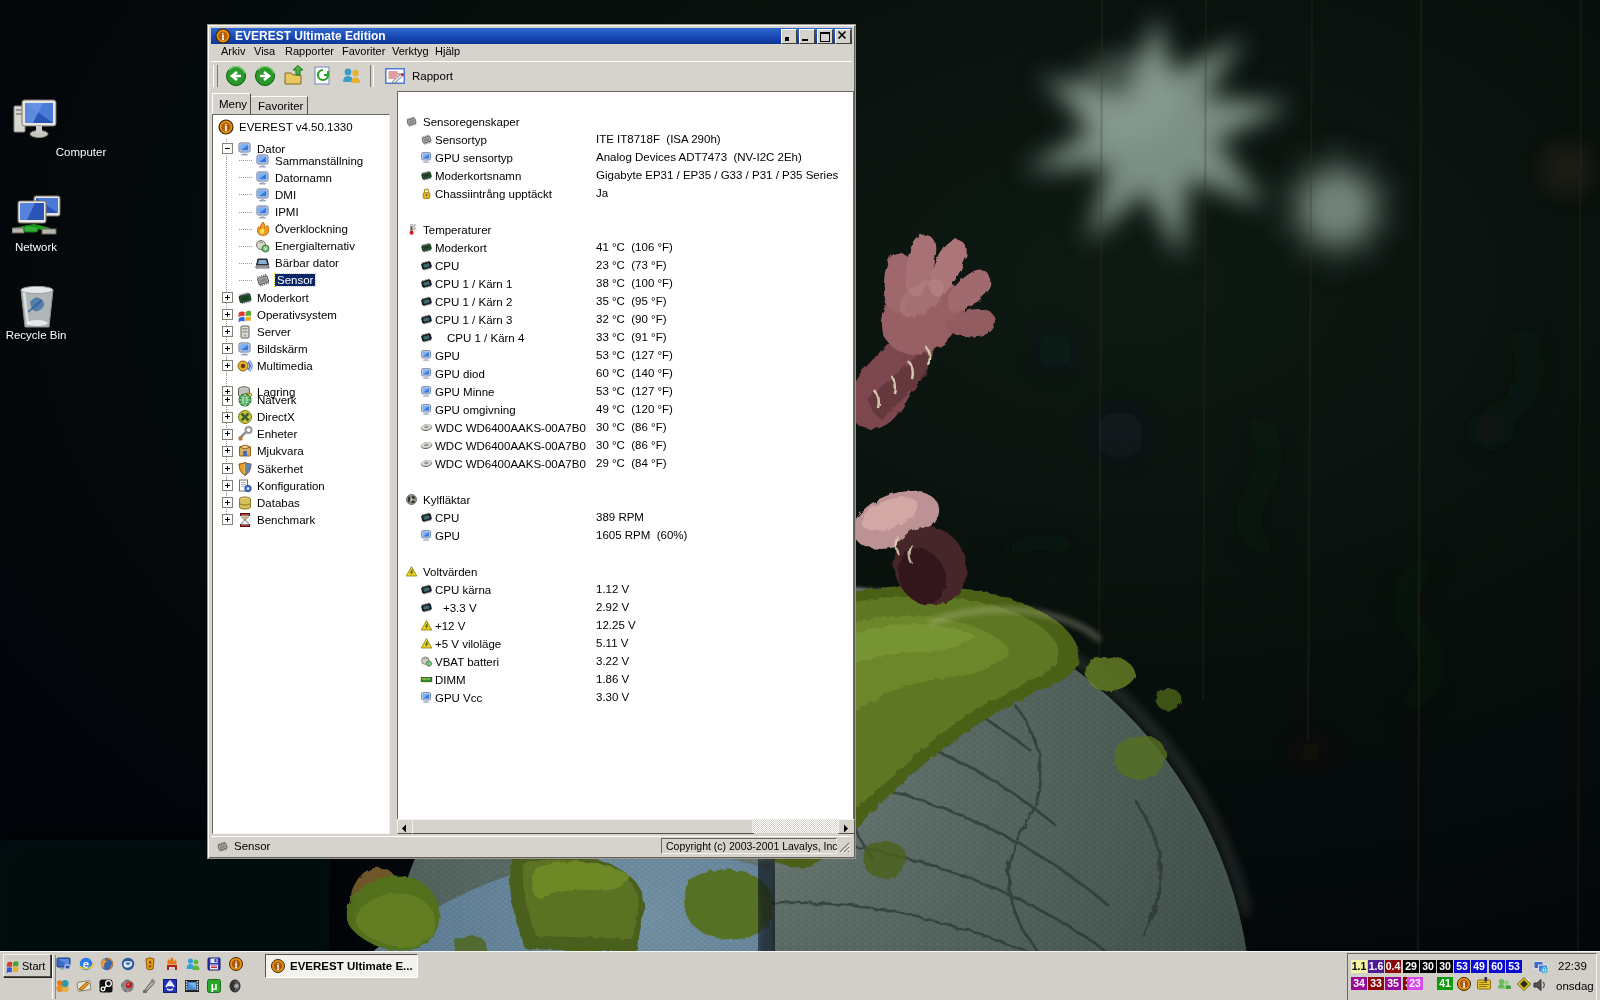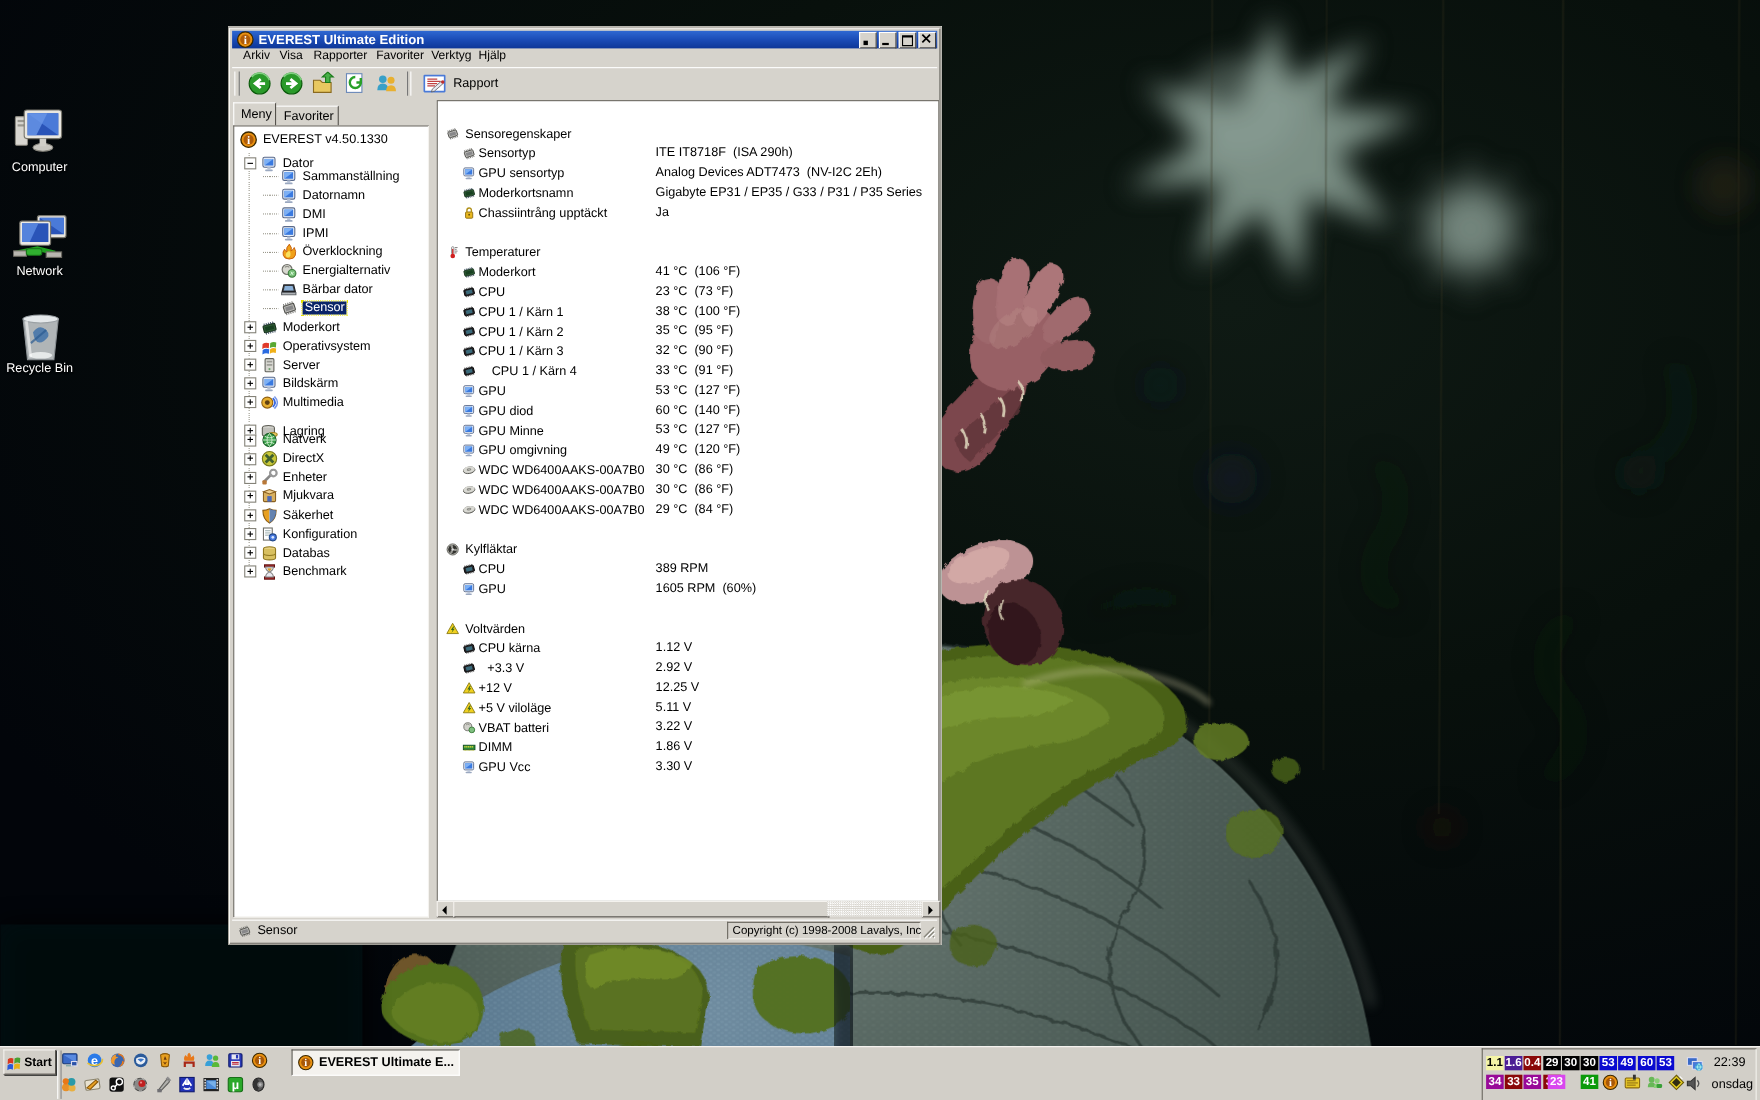--- a/index.html
+++ b/index.html
@@ -193,21 +193,21 @@
       <rect x="4" y="15" width="7" height="2" fill="#9a9890"></rect>
 <g>
         <rect x="10" y="2" width="34" height="26" rx="2.5" fill="#e8e6e0" stroke="#77756c"></rect>
 <rect x="13" y="5" width="28" height="20" fill="#2a54b8"></rect>
 <path d="M13,5 l28,0 l0,20 z" fill="#4a7ad8"></path>
 <path d="M13,5 l18,0 l-10,20 l-8,0 z" fill="#6a97e8" opacity="0.8"></path>
 <ellipse cx="27" cy="36" rx="9" ry="3.5" fill="#c8c6c0" stroke="#8a887f"></ellipse>
 <rect x="24" y="28" width="6" height="7" fill="#d0cec8"></rect>
       </g>
 </svg>
-<div class="deskicon" style="left:0px;top:56px;width:72px;">Computer</div>
+<div class="deskicon" style="left:0px;top:56px;width:72px;padding-left:45px;">Computer</div>
 <svg class="abs" style="left:12px;top:102px" width="50" height="46" viewBox="0 0 50 46">
 <g>
         <rect x="22" y="4" width="26" height="20" rx="2" fill="#e8e6e0" stroke="#77756c"></rect>
 <rect x="24" y="6" width="22" height="15" fill="#2a54b8"></rect>
         <path d="M24,6 l22,0 l0,15 z" fill="#4a7ad8"></path>
       </g>
 <g>
         <rect x="6" y="9" width="28" height="22" rx="2" fill="#eceae4" stroke="#77756c"></rect>
 <rect x="8" y="11" width="24" height="17" fill="#2a54b8"></rect>
         <path d="M8,11 l15,0 l-8,17 l-7,0 z" fill="#5a88e0" opacity="0.9"></path>
@@ -969,40 +969,40 @@
             <rect x="3" y="5" width="10" height="6.5" rx="1" fill="#b8b8b4" stroke="#50504c"></rect>
             <rect x="4.5" y="6.5" width="7" height="3.5" fill="#88888a"></rect>
             <g stroke="#70706c" stroke-width="0.9">
               <path d="M4,5 l0,-2 M6,5 l0,-2 M8,5 l0,-2 M10,5 l0,-2 M12,5 l0,-2 M4,11.5 l0,2 M6,11.5 l0,2 M8,11.5 l0,2 M10,11.5 l0,2 M12,11.5 l0,2"></path>
             </g>
           </g>
         </svg>
       </span>
 <span style="margin-left:5px">Sensor</span>
 <span style="flex:1"></span>
-<div class="sunk" style="width:170px;height:14px;font-size:10.5px;padding:0 0 0 4px;margin-right:15px;display:flex;align-items:center;white-space:nowrap">Copyright (c) 1998-2008 Lavalys, Inc</div>
+<div class="sunk" style="width:170px;height:14px;font-size:10.5px;padding:0 0 0 4px;margin-right:15px;display:flex;align-items:center;white-space:nowrap">Copyright (c) 2003-2001 Lavalys, Inc</div>
 <svg width="13" height="13" viewBox="0 0 13 13" style="position:absolute;right:1px;bottom:1px">
         <path d="M11,2 L2,11 M11,6 L6,11 M11,10 L10,11" stroke="#8a887e" stroke-width="1.4"></path>
         <path d="M12,3 L3,12 M12,7 L7,12 M12,11 L11,12" stroke="#fff" stroke-width="1"></path>
       </svg>
 </div>
   </div>
 <div id="taskbar">
     <div class="raised abs" style="left:3px;top:2px;width:46px;height:21px;background:#d2cfc8;box-shadow:1px 1px 0 #222;display:flex;align-items:center">
 <span style="margin-left:2px;display:flex">
         <svg width="15" height="14" viewBox="0 0 16 15">
           <g transform="rotate(-4 8 8)">
             <path d="M1.5,3.8 q2.6,-2 5.4,-0.4 l-0.6,5 q-2.8,-1.6 -5.4,0.4 z" fill="#d83820"></path>
             <path d="M8,3.6 q2.8,-1.8 5.6,-0.2 l-0.6,5 q-2.8,-1.6 -5.6,0.2 z" fill="#48a030"></path>
             <path d="M0.8,9.6 q2.6,-2 5.4,-0.4 l-0.6,5 q-2.8,-1.6 -5.4,0.4 z" fill="#2a5ad8"></path>
             <path d="M7.3,9.4 q2.8,-1.8 5.6,-0.2 l-0.6,5 q-2.8,-1.6 -5.6,0.2 z" fill="#e8b018"></path>
           </g>
         </svg>
       </span>
-      <span style="font-weight:bold;font-size:11px;margin-left:1px">Start</span>
+      <span style="font-weight:normal;font-size:11px;margin-left:1px">Start</span>
     </div>
     <div class="abs" style="left:52px;top:3px;width:2px;height:44px;border-left:1px solid #fff;border-right:1px solid #888"></div>
     <div class="qlicon" style="left:56px;top:4px"><svg width="16" height="16" viewBox="0 0 16 16">
         <rect x="1" y="2" width="13" height="9" rx="1" fill="#3a6ac8" stroke="#1a3a78"></rect>
         <path d="M2,3 l11,0 l0,7 z" fill="#5a8ae0"></path>
         <rect x="4" y="12" width="7" height="1.5" fill="#8aa"></rect>
         <rect x="9" y="9" width="5" height="4" fill="#2a52a8" stroke="#dde"></rect>
       </svg></div>
     <div class="qlicon" style="left:78px;top:4px"><svg width="16" height="16" viewBox="0 0 16 16">
         <circle cx="8" cy="8" r="6.2" fill="#2a7ae8"></circle>

